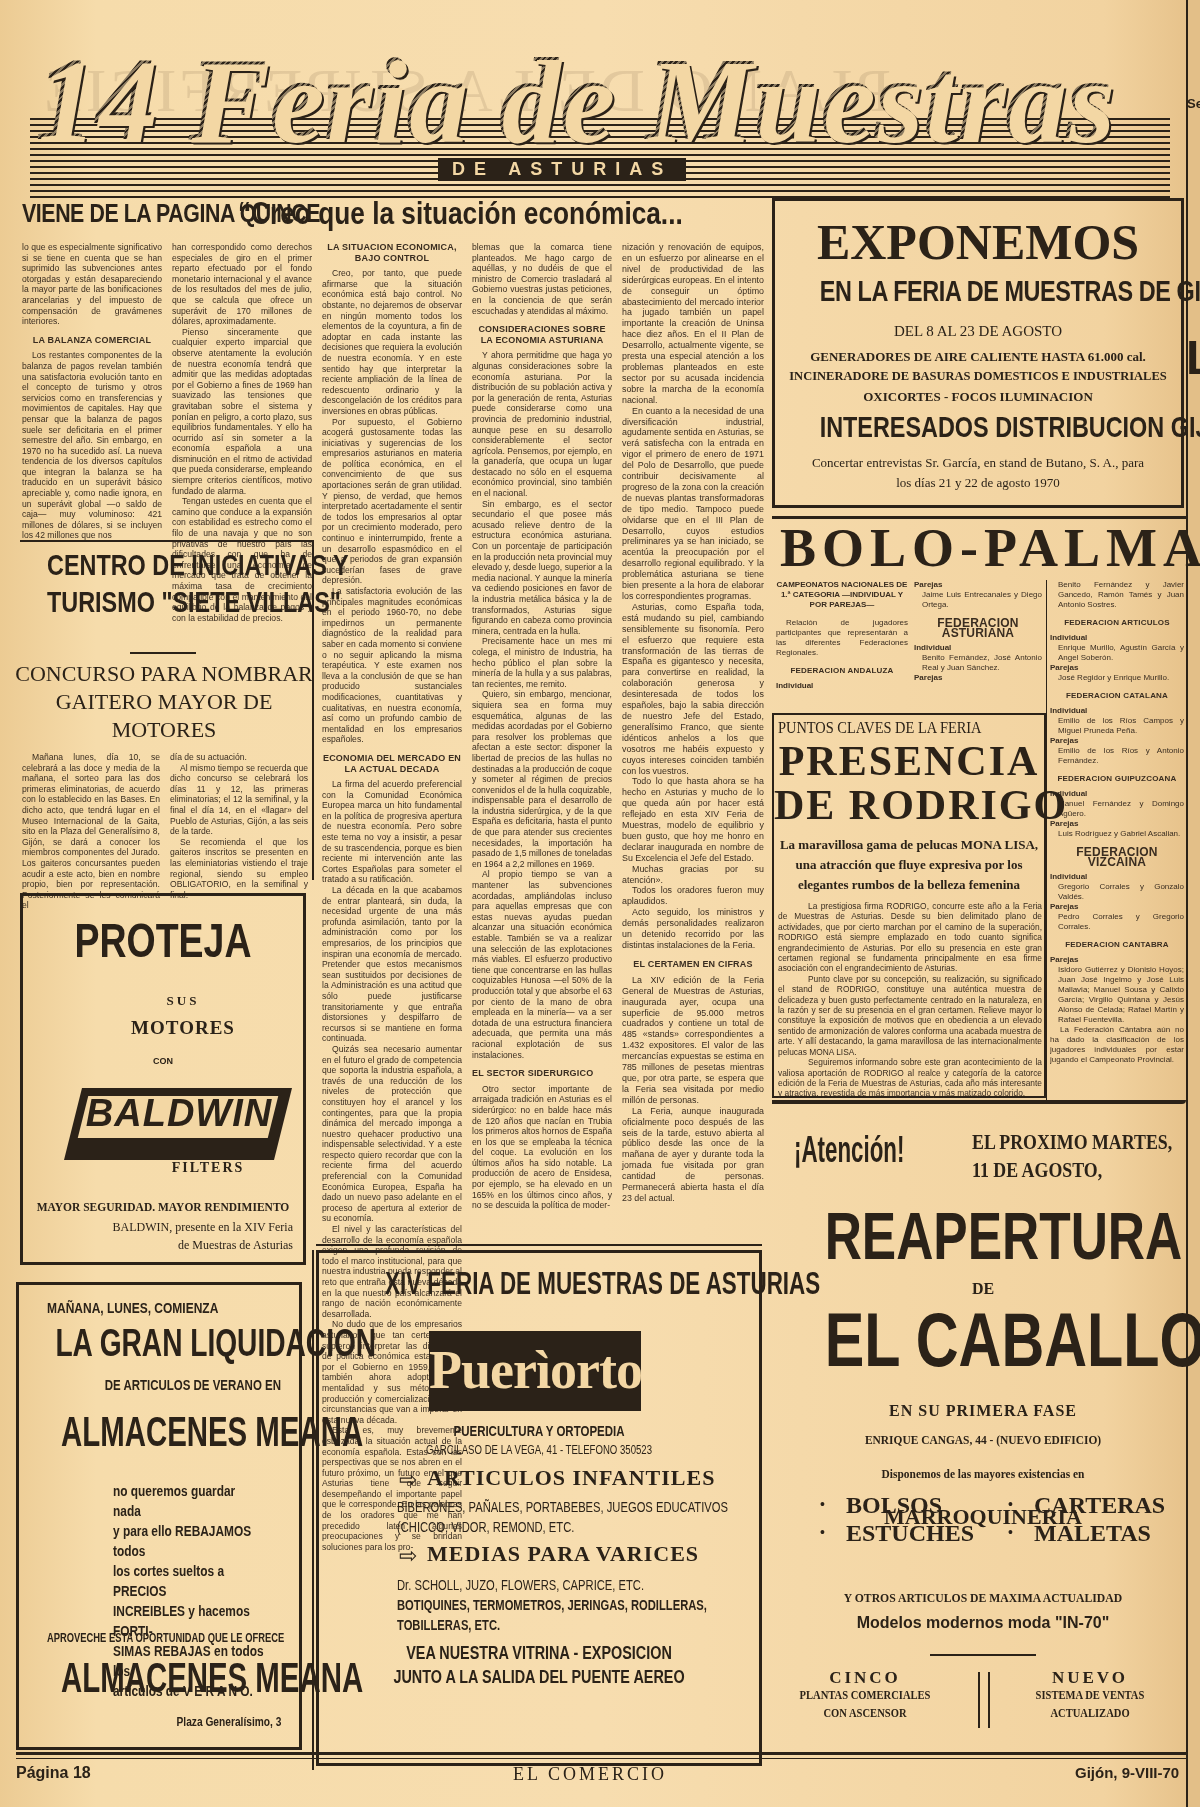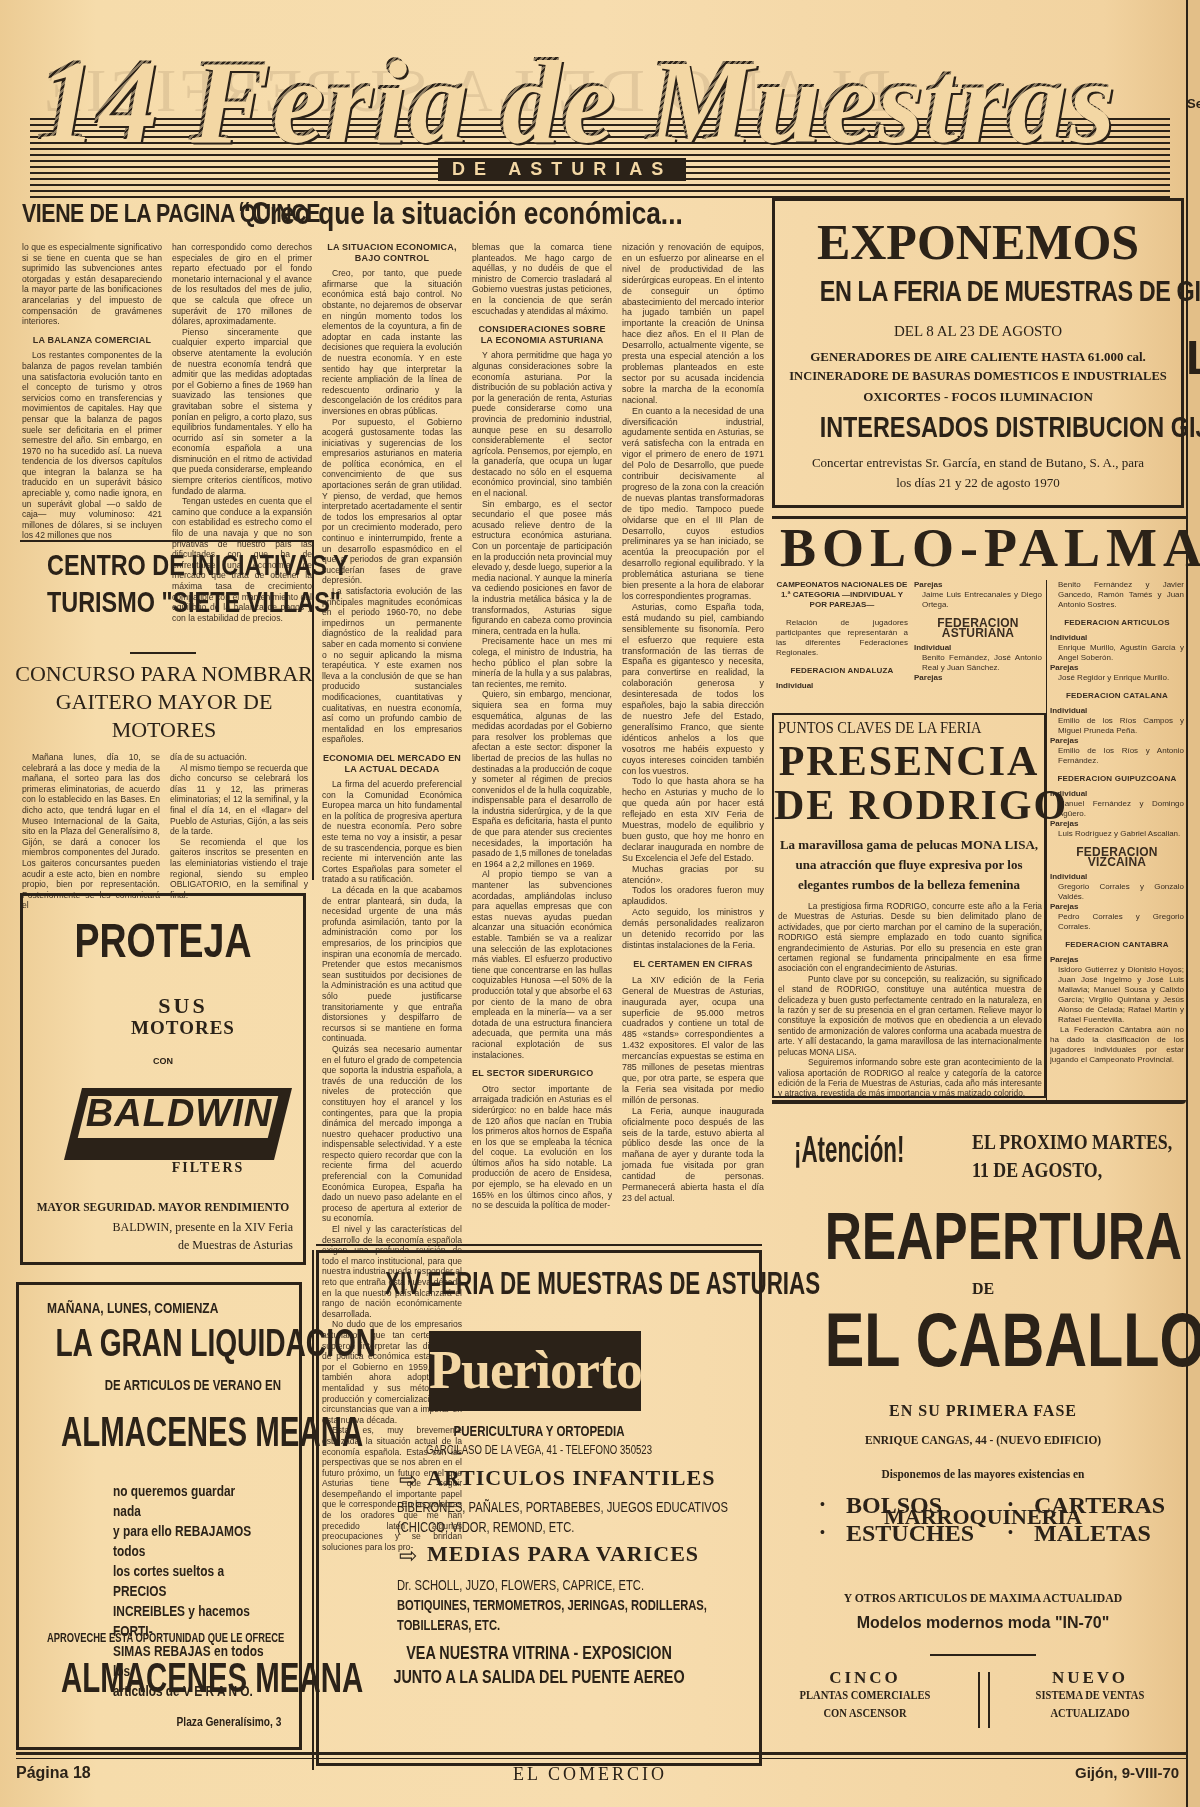--- a/index.html
+++ b/index.html
@@ -176,21 +176,21 @@
     <div class="abs serif bold center" style="left:4px;top:120px;width:262px;font-size:13px;line-height:20px">La maravillosa gama de pelucas MONA LISA, una atracción que fluye expresiva por los elegantes rumbos de la belleza femenina</div>
     <div class="abs txt" style="left:4px;top:186px;width:264px;font-size:8.4px;line-height:10.4px">
       <p style="text-indent:30px">La prestigiosa firma RODRIGO, concurre este año a la Feria de Muestras de Asturias. Desde su bien delimitado plano de actividades, que por cierto marchan por el camino de la superación, RODRIGO está siempre emplazado en todo cuanto significa engrandecimiento de Asturias. Por ello su presencia en este gran certamen regional se fundamenta principalmente en esa firme asociación con el engrandecimiento de Asturias.</p>
       <p style="text-indent:30px">Punto clave por su concepción, su realización, su significado el stand de RODRIGO, constituye una auténtica muestra de delicadeza y buen gusto perfectamente centrado en la naturaleza, en la razón y ser de su presencia en el gran certamen. Relieve mayor lo constituye la exposición de motivos que en obediencia a un elevado sentido de armonización de valores conforma una acabada muestra de arte. Y allí destacando, la gama maravillosa de las internacionalmente pelucas MONA LISA.</p>
       <p style="text-indent:30px">Seguiremos informando sobre este gran acontecimiento de la valiosa aportación de RODRIGO al realce y categoría de la catorce edición de la Feria de Muestras de Asturias, cada año más interesante y atractiva, revestida de más importancia y más matizado colorido.</p>
     </div>
   </div>
 
   <div class="box" style="left:20px;top:893px;width:286px;height:372px">
     <div class="abs bold center" style="left:0;top:16px;width:280px;font-size:48px;line-height:58px;transform:scaleX(.78);transform-origin:center">PROTEJA</div>
-    <div class="abs serif bold center" style="left:60px;top:97px;width:200px;font-size:22px;letter-spacing:3px">SUS</div>
+    <div class="abs serif bold center" style="left:60px;top:97px;width:200px;font-size:13px;letter-spacing:3px">SUS</div>
     <div class="abs serif bold center" style="left:60px;top:121px;width:200px;font-size:19px;letter-spacing:1px">MOTORES</div>
     <div class="abs bold" style="left:130px;top:160px;font-size:9px">CON</div>
     <div class="abs" style="left:50px;top:192px;width:210px;height:72px;background:#2b2218;transform:skewX(-14deg)"></div>
     <div class="abs" style="left:60px;top:200px;width:190px;height:42px;background:#f3d7a4;transform:skewX(-14deg)"></div>
     <div class="abs bold center" style="left:56px;top:196px;width:200px;font-size:38px;font-style:italic;color:#2b2218;letter-spacing:1px">BALDWIN</div>
     <div class="abs serif bold center" style="left:120px;top:264px;width:130px;font-size:14px;letter-spacing:2px">FILTERS</div>
     <div class="abs serif center" style="left:0;top:304px;width:280px;font-size:12.5px;font-weight:bold;white-space:nowrap;transform:scaleX(.92)">MAYOR SEGURIDAD. MAYOR RENDIMIENTO</div>
     <div class="abs serif" style="right:10px;top:324px;font-size:12px;text-align:right;white-space:nowrap">BALDWIN, presente en la XIV Feria</div>
     <div class="abs serif" style="right:10px;top:342px;font-size:12px;text-align:right;white-space:nowrap">de Muestras de Asturias</div>
   </div>

